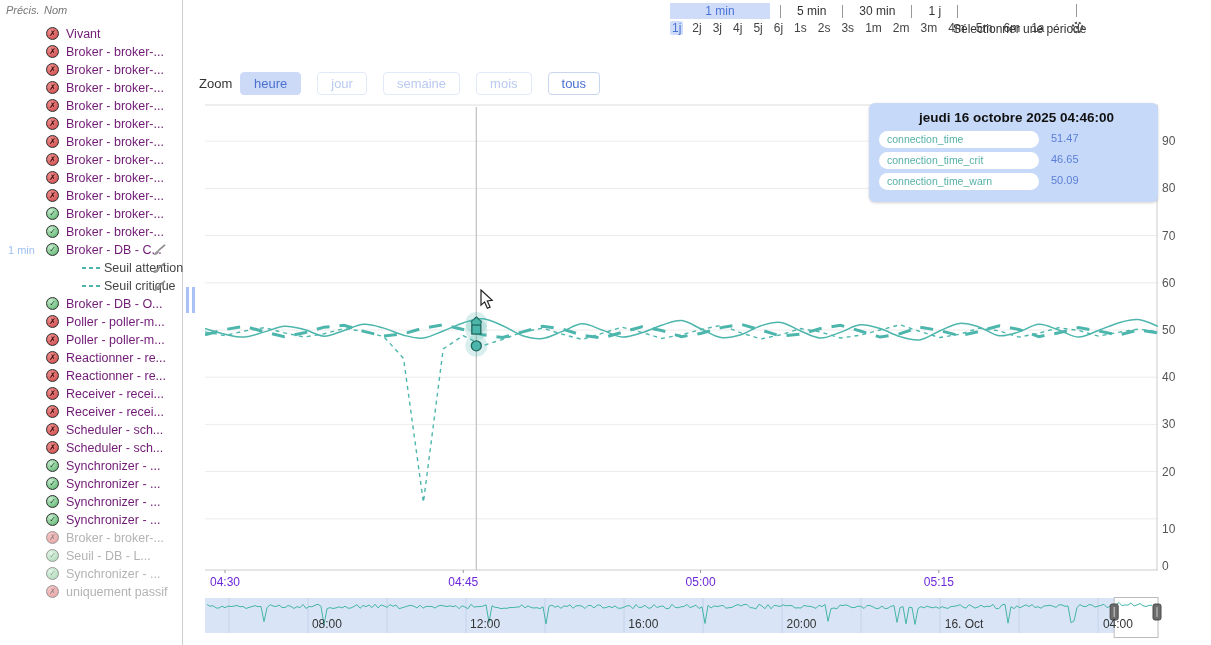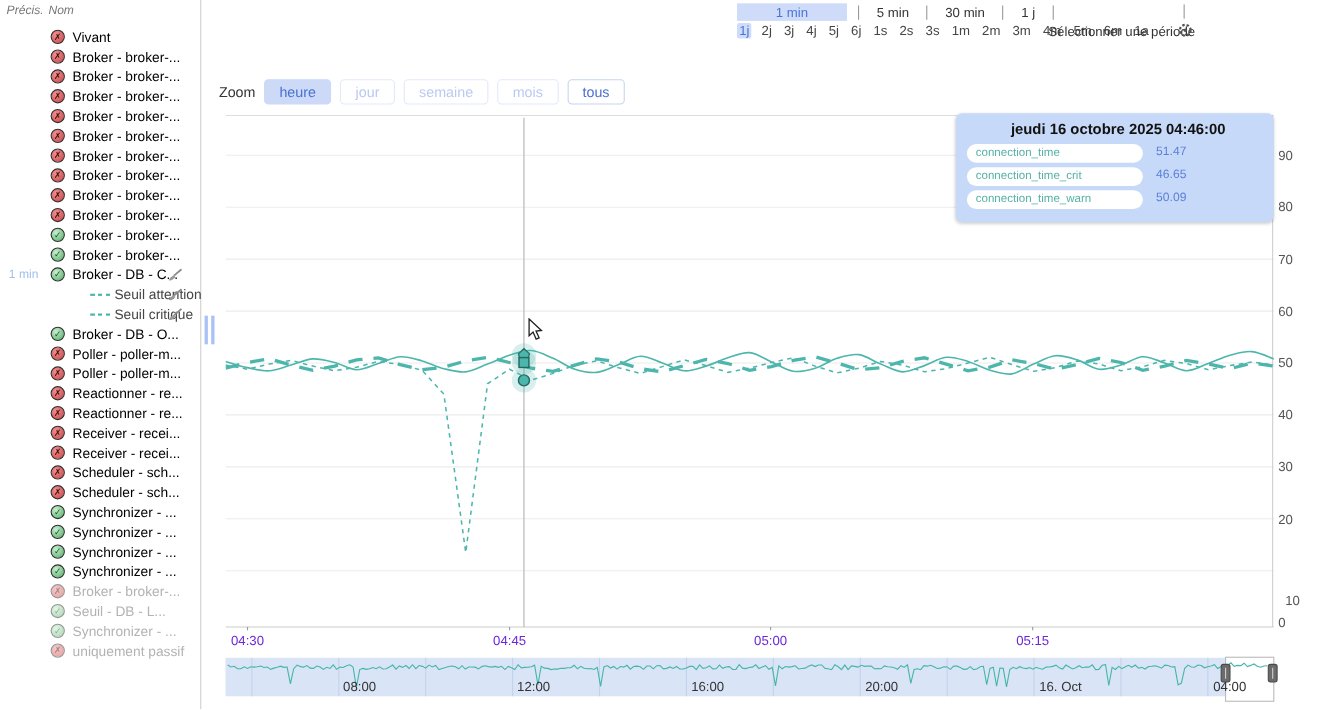--- a/index.html
+++ b/index.html
@@ -4,21 +4,21 @@
 <style>
   html,body{margin:0;padding:0;background:#fff;}
   #app{position:relative;width:1211px;height:645px;overflow:hidden;background:#fff;
        font-family:"Liberation Sans",sans-serif;color:#333;}
   
   #sidebar{position:absolute;left:0;top:0;width:182px;height:645px;border-right:1px solid #cfcfcf;background:#fff;}
   .side-head{position:absolute;top:4px;font-style:italic;font-size:11px;color:#777;}
   #rows{position:absolute;top:25px;left:0;right:0;}
   .srow{position:relative;height:18px;line-height:18px;font-size:12.5px;white-space:nowrap;cursor:pointer;}
   .srow .ico{position:absolute;left:46px;top:2px;}
-  .srow .lbl{position:absolute;left:66px;color:#000000;}
+  .srow .lbl{position:absolute;left:66px;color:#701a75;}
   .srow.ind1 .ico{left:63px;top:3px;}
   .srow.ind1 .lbl{left:82px;}
   .srow.ind2 .ico{left:82px;top:8px;}
   .srow.ind2 .lbl{left:104px;color:#444;}
   .srow.faded .lbl{color:#b3b3b3;}
   .srow.faded .st{opacity:.5;}
   .srow .side{position:absolute;left:8px;color:#9fc0f0;font-size:11px;}
   .srow .brush{position:absolute;left:152px;top:3px;}
   .st{width:13px;height:13px;border-radius:50%;border:1.5px solid #2e2e2e;box-sizing:border-box;
       display:flex;align-items:center;justify-content:center;
@@ -36,21 +36,21 @@
   .ptab{height:16px;line-height:16px;padding:0 6px;cursor:pointer;}
   .ptab.active{background:#cfdcf9;color:#4a74d6;width:88px;text-align:center;}
   #lone-sep{position:absolute;left:1076px;top:4px;width:1px;height:13px;background:#999;}
   #ranges{position:absolute;left:670px;top:21px;display:flex;gap:7px;font-size:12px;color:#444;align-items:center;}
   .rng{cursor:pointer;padding:0 2px;}
   .rng.active{background:#cfdcf9;color:#4a74d6;border-radius:2px;}
   #selperiod{position:absolute;left:953px;top:22px;font-size:12px;color:#333;cursor:pointer;}
   #gear{position:absolute;left:1070px;top:20px;cursor:pointer;}
   
   #zoomlbl{position:absolute;left:199px;top:76px;font-size:13px;color:#333;}
-  #zoombtns{position:absolute;left:240px;top:72px;display:flex;gap:8px;}
+  #zoombtns{position:absolute;left:240px;top:72px;display:flex;gap:16px;}
   .zbtn{font-size:13px;padding:3px 13px;border-radius:4px;border:1px solid #c9d4ee;background:#fff;color:#4a70d0;cursor:pointer;}
   .zbtn.active{background:#ccdaf8;border-color:#ccdaf8;}
   .zbtn.disabled{border-color:#e2e9f9;color:#b9c9f0;cursor:default;}
   
   #plot{position:absolute;left:205px;top:103px;}
   .ylab{position:absolute;left:1162px;width:26px;font-size:12px;color:#555;}
   .xlab{position:absolute;top:575px;width:40px;text-align:center;font-size:12px;color:#6d28d9;}
   
   #tooltip{position:absolute;left:869px;top:103px;width:269px;background:#c7d9f8;border-radius:6px;
            padding:7px 10px 8px 10px;box-shadow:0 1px 3px rgba(0,0,0,.18);z-index:6;}
@@ -356,21 +356,21 @@
       <polyline fill="none" stroke="#4db6ac" points="0,228.888 19.854166666666664,232.66400000000002 39.70833333333333,227.94400000000002 59.5625,224.64000000000001 79.41666666666666,229.83200000000002 99.27083333333334,234.08 119.125,230.776 138.97916666666669,225.58400000000003 158.83333333333331,228.416 178.6875,233.608 198.54166666666669,255.32000000000002 218.39583333333331,399.28 238.25,245.88000000000002 258.10416666666663,232.66400000000002 277.95833333333337,242.576 297.8125,236.44 317.66666666666663,228.888 337.52083333333337,225.11200000000002 357.375,231.24800000000002 377.22916666666663,236.44 397.08333333333337,230.30400000000003 416.9375,224.168 436.79166666666663,229.36 456.64583333333337,235.496 476.5,231.72 496.3541666666667,226.528 516.2083333333333,222.28 536.0625,229.83200000000002 555.9166666666667,235.96800000000002 575.7708333333333,231.72 595.625,225.58400000000003 615.4791666666667,228.888 635.3333333333333,235.02400000000003 655.1875,232.192 675.0416666666667,227 694.8958333333333,221.808 714.75,228.416 734.6041666666667,234.55200000000002 754.4583333333333,231.24800000000002 774.3125,225.11200000000002 794.1666666666667,227.94400000000002 814.0208333333333,234.08 833.875,230.30400000000003 853.7291666666667,224.64000000000001 873.5833333333333,227.472 893.4375,233.136 913.2916666666667,229.36 933.1458333333333,226.056 953,228.888" stroke-width="1.4" stroke-dasharray="4 4"></polyline>
       <circle cx="271.3191" cy="220.06160000000003" r="11" fill="rgba(77,182,172,0.22)"></circle>
       <polygon points="271.3191,214.06160000000003 276.3191,218.56160000000003 274.5191,225.06160000000003 268.1191,225.06160000000003 266.3191,218.56160000000003" fill="#4db6ac" stroke="#20695f" stroke-width="1.3"></polygon>
       <circle cx="271.3191" cy="226.5752" r="11" fill="rgba(77,182,172,0.22)"></circle>
       <rect x="266.8191" y="222.0752" width="9" height="9" fill="#4db6ac" stroke="#20695f" stroke-width="1.3"></rect>
       <circle cx="271.3191" cy="242.812" r="11" fill="rgba(77,182,172,0.22)"></circle>
       <circle cx="271.3191" cy="242.812" r="5" fill="#4db6ac" stroke="#20695f" stroke-width="1.3"></circle>
     </svg>
   <div id="ylabels">
       <div class="ylab" style="top: 559px;">0</div>
-      <div class="ylab" style="top: 539px; text-align: center;">10</div>
+      <div class="ylab" style="top: 522px;">10</div>
       <div class="ylab" style="top: 464.6px;">20</div>
       <div class="ylab" style="top: 417.4px;">30</div>
       <div class="ylab" style="top: 370.2px;">40</div>
       <div class="ylab" style="top: 323px;">50</div>
       <div class="ylab" style="top: 275.8px;">60</div>
       <div class="ylab" style="top: 228.6px;">70</div>
       <div class="ylab" style="top: 181.4px;">80</div>
       <div class="ylab" style="top: 134.2px;">90</div>
     </div>
   <div id="xlabels">

